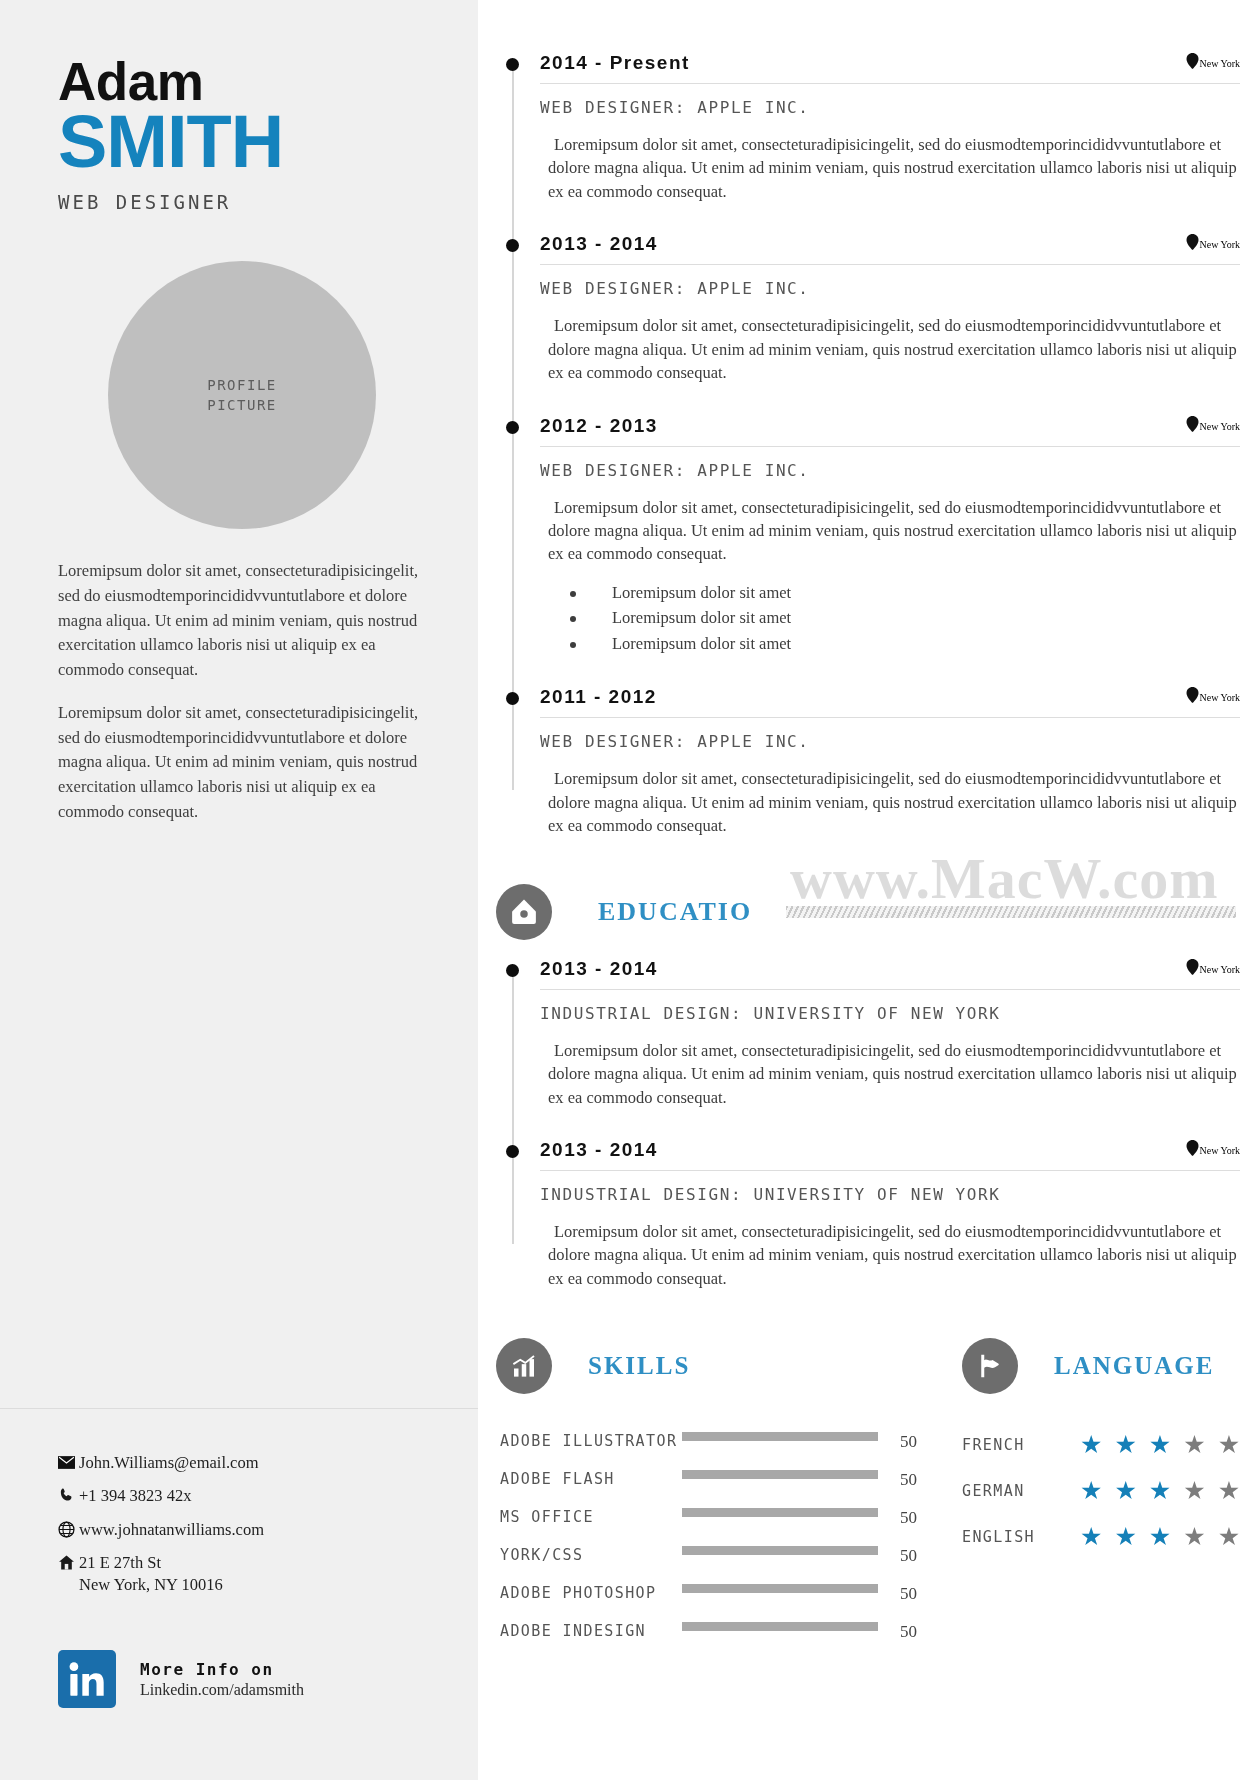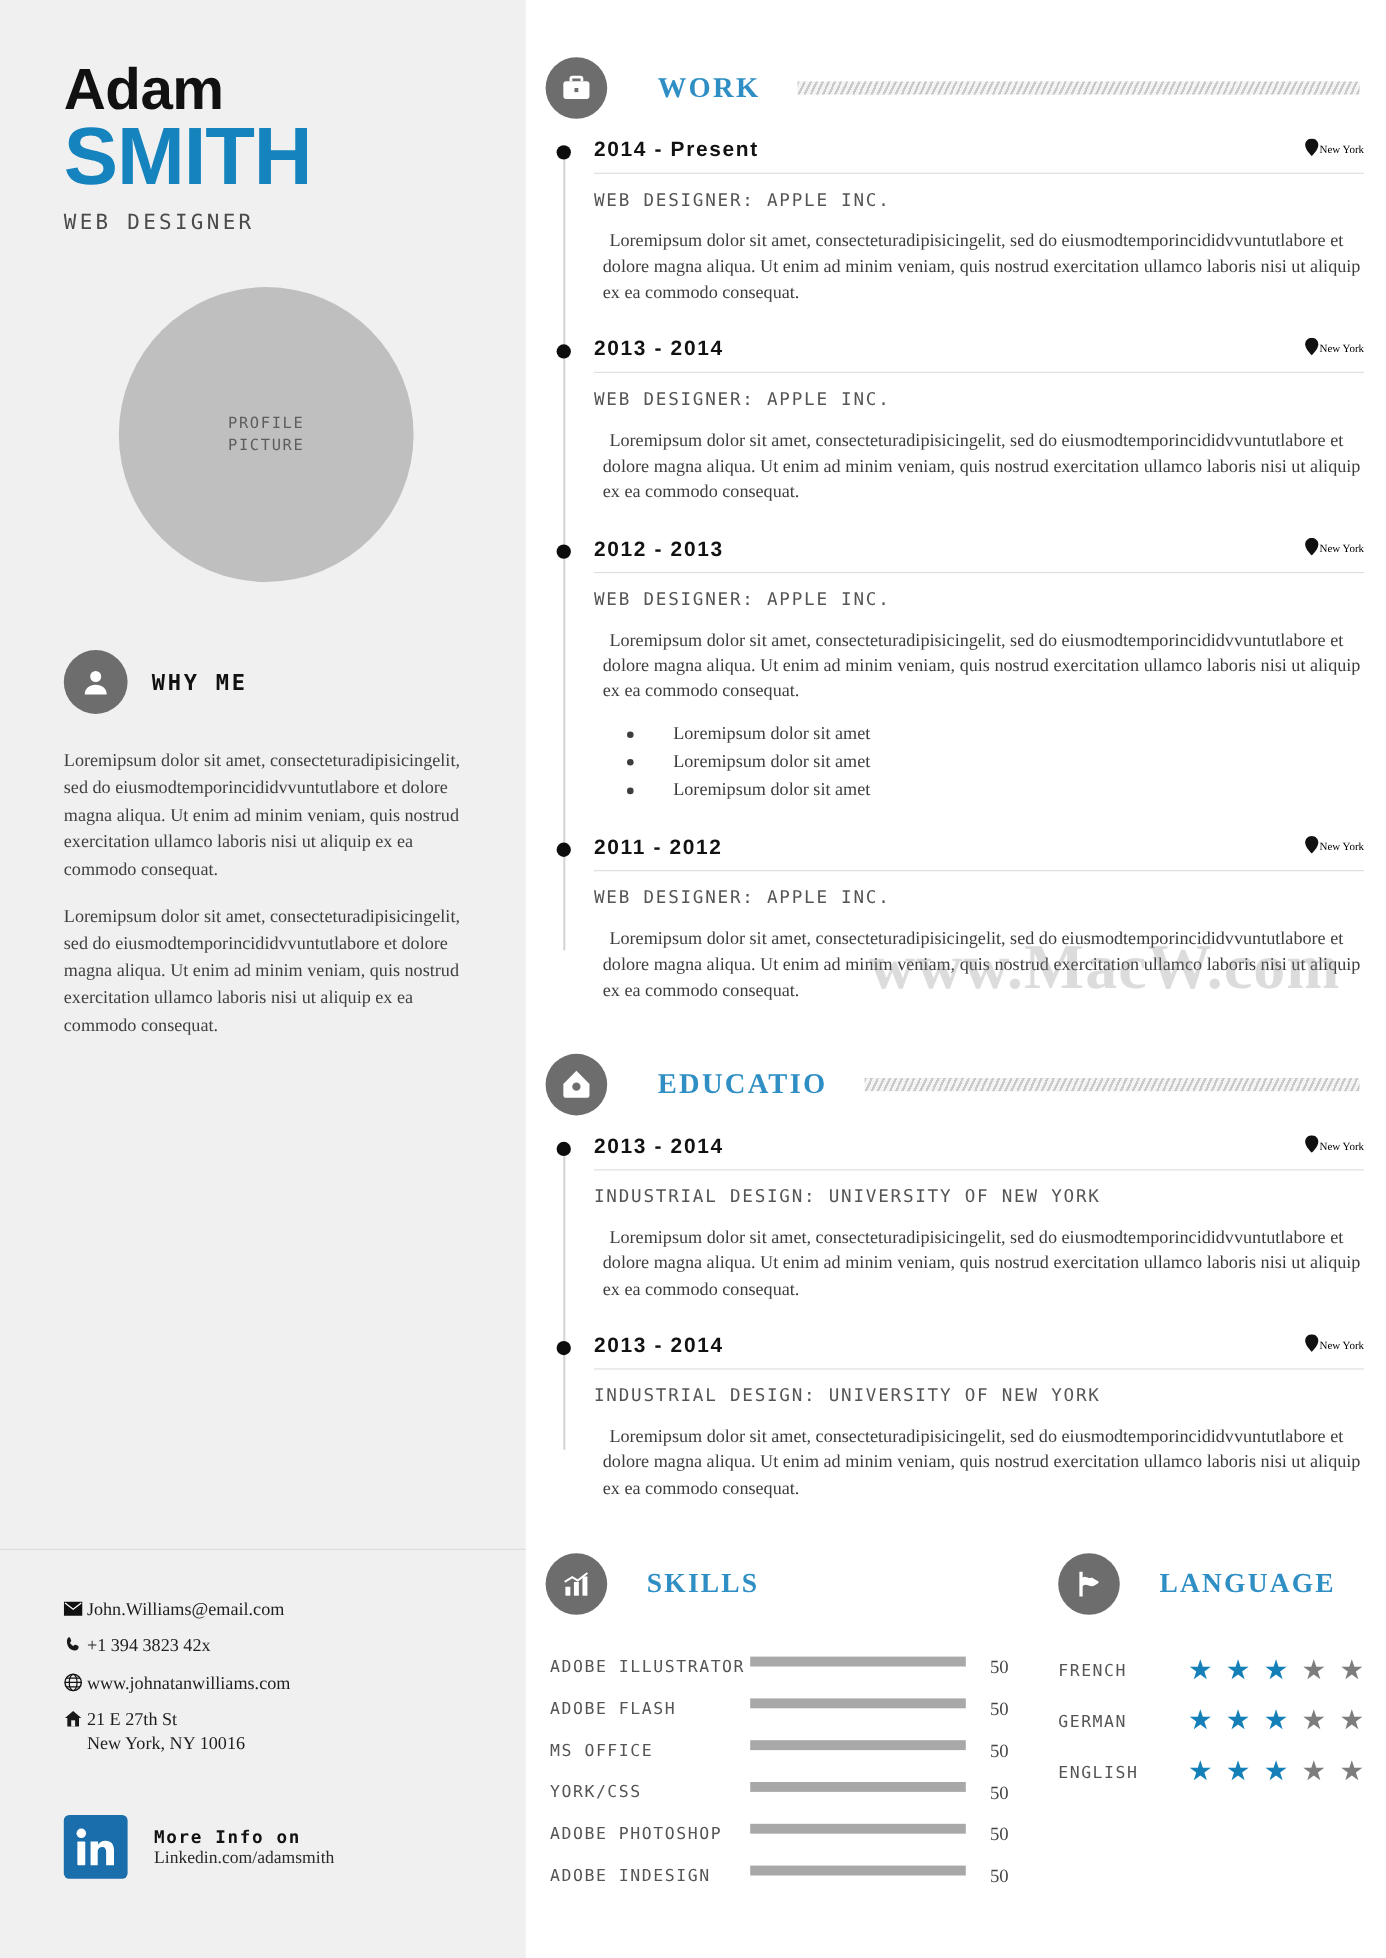--- a/index.html
+++ b/index.html
@@ -391,29 +391,20 @@
       <div class="name-last">SMITH</div>
       <div class="job-title">WEB DESIGNER</div>
 
       <div class="profile-wrap">
         <div class="profile-circle">
           <span>PROFILE</span>
           <span>PICTURE</span>
         </div>
       </div>
 
-      <div class="whyme-head">
-        <div class="circle-icon">
-          <svg viewBox="0 0 24 24">
-              <circle cx="12" cy="8" r="4"></circle>
-              <path d="M4 21c0-4.4 3.6-7 8-7s8 2.6 8 7z"></path>
-            </svg>
-        </div>
-        <div class="whyme-title">WHY ME</div>
-      </div>
 
       <div class="whyme-body">
         <p>Loremipsum dolor sit amet, consecteturadipisicingelit, sed do eiusmodtemporincididvvuntutlabore et dolore magna aliqua. Ut enim ad minim veniam, quis nostrud exercitation ullamco laboris nisi ut aliquip ex ea commodo consequat.</p>
         <p>Loremipsum dolor sit amet, consecteturadipisicingelit, sed do eiusmodtemporincididvvuntutlabore et dolore magna aliqua. Ut enim ad minim veniam, quis nostrud exercitation ullamco laboris nisi ut aliquip ex ea commodo consequat.</p>
       </div>
     </div>
 
     <div class="sb-divider"></div>
 
     <div class="contact">
@@ -469,31 +460,20 @@
       <div>
         <div class="li-top">More Info on</div>
         <div class="li-sub">Linkedin.com/adamsmith</div>
       </div>
     </div>
   </aside>
 
   <main class="main">
 
     <section>
-      <div class="sec-head">
-        <div class="circle-icon">
-          <svg viewBox="0 0 24 24">
-              <path d="M9 3h6a2 2 0 0 1 2 2v2h-2V5H9v2H7V5a2 2 0 0 1 2-2z"></path>
-              <rect x="2.5" y="7" width="19" height="13" rx="2.2"></rect>
-              <rect x="10.6" y="12" width="2.8" height="3" fill="#6d6d6d"></rect>
-            </svg>
-        </div>
-        <div class="sec-title">WORK</div>
-        <div class="hatch"></div>
-      </div>
 
       <div class="timeline">
 
         <div class="tl-entry">
           <span class="tl-dot"></span>
           <div class="tl-topline">
             <span class="tl-date">2014 - Present</span>
             <span class="tl-loc">
               <svg viewBox="0 0 12 16">
                   <path d="M6 0C2.7 0 0 2.6 0 5.9 0 10.3 6 16 6 16s6-5.7 6-10.1C12 2.6 9.3 0 6 0z"></path>

